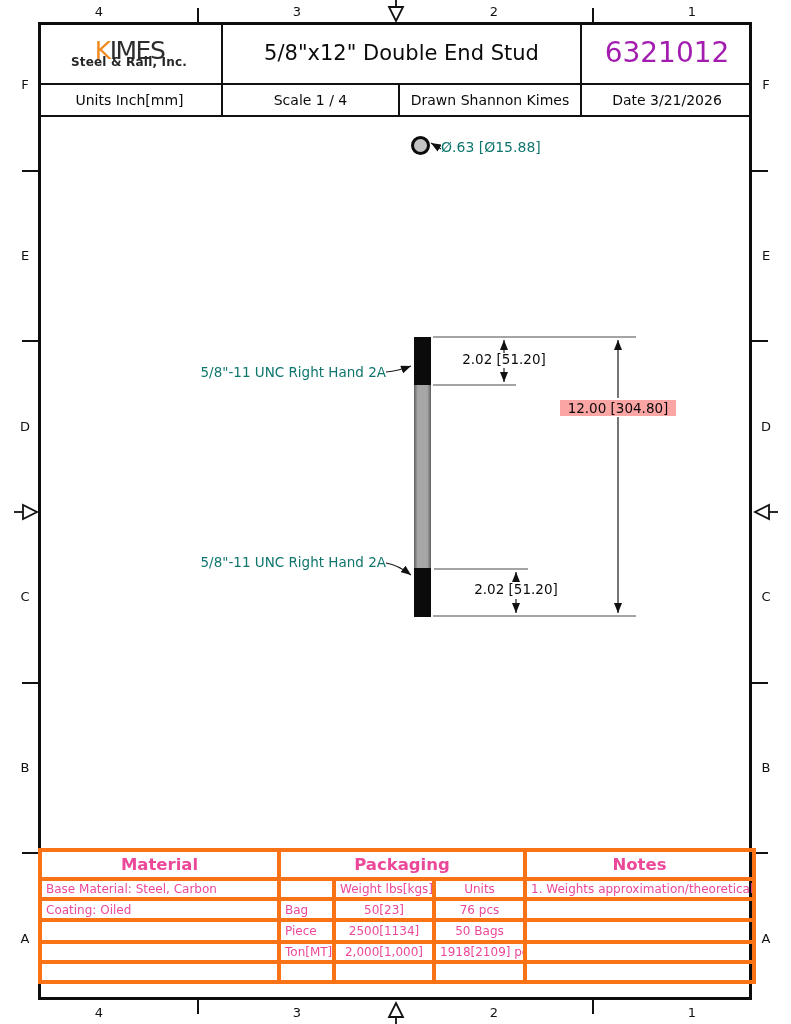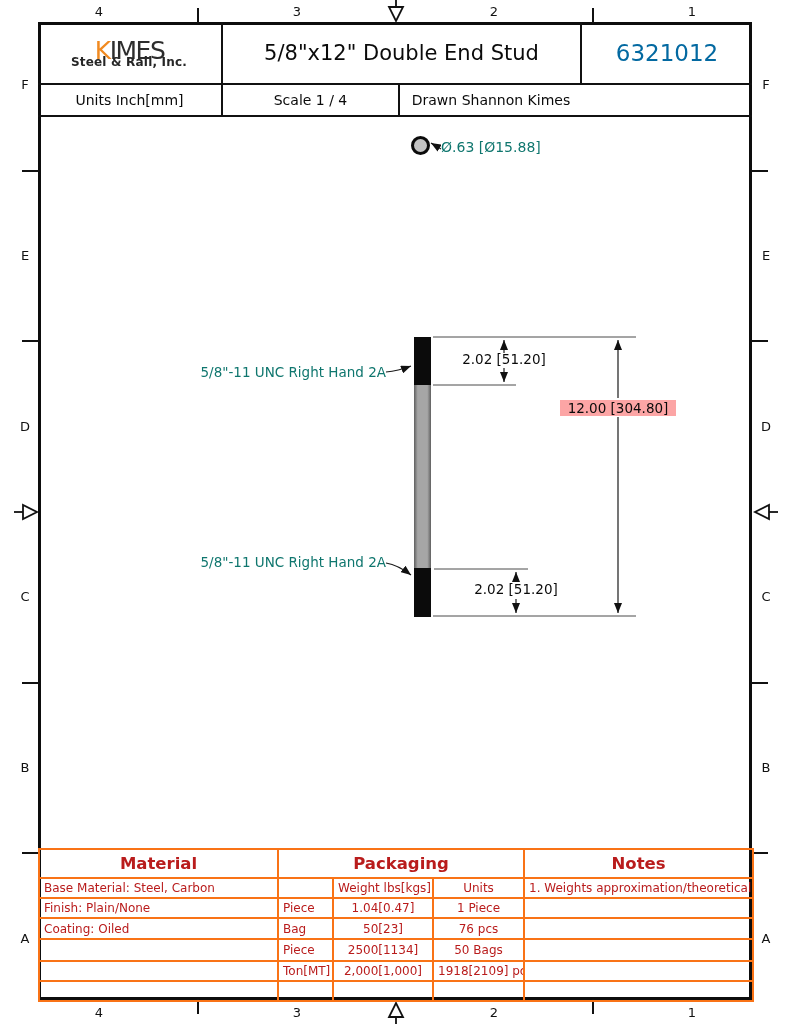--- a/index.html
+++ b/index.html
@@ -14,21 +14,21 @@
   .zone-letter{width:20px;text-align:center;}
 
   
   .title-block{position:absolute;left:38px;top:22px;width:714px;height:95px;}
   .tb-row{display:flex;width:100%;}
   .tb-row1{height:63px;border-bottom:2px solid #111;}
   .tb-row2{height:32px;border-bottom:2px solid #111;}
   .tb-cell{display:flex;align-items:center;justify-content:center;border-right:2px solid #111;height:100%;}
   .tb-cell:last-child{border-right:none;}
   .tb-title{font-size:21px;color:#0a0a0a;}
-  .tb-part{font-size:23px;color:#0369a1;}
+  .tb-part{font-size:28px;color:#a21caf;}
   .tb-small{font-size:14px;color:#0a0a0a;}
 
   .logo{display:flex;flex-direction:column;align-items:center;line-height:1;}
   .logo-main{font-size:25px;font-weight:400;letter-spacing:-1.5px;color:#2d2d2d;}
   .logo-k{color:#f18a21;}
   .logo-sub{font-size:12px;font-weight:800;color:#262626;margin-top:-7px;align-self:flex-end;padding-right:1px;letter-spacing:0.2px;}
 
   
   .end-circle{position:absolute;left:411px;top:136px;width:19px;height:19px;border:3px solid #0b0b0b;border-radius:50%;background:#c3c3c3;}
   .stud-thread{position:absolute;left:414px;width:17px;background:#0b0b0b;}
@@ -38,21 +38,21 @@
     background:linear-gradient(90deg,#5f5f5f 0%,#a6a6a6 22%,#a6a6a6 78%,#5f5f5f 100%);}
 
   .anno-svg{position:absolute;left:0;top:0;width:791px;height:1024px;pointer-events:none;}
 
   .dim-text{position:absolute;font-size:13.5px;color:#0a0a0a;text-align:center;line-height:16px;}
   .callout-text{position:absolute;font-size:13.5px;color:#0f766e;line-height:16px;}
   .dim-overall{background:#fca5a5;padding:0 2px;}
 
   
   .spec-table{position:absolute;left:38px;top:848px;border-collapse:collapse;table-layout:fixed;width:714px;}
-  .spec-table td,.spec-table th{border:2px solid #f97316;padding:0 4px;font-size:12px;overflow:hidden;white-space:nowrap;color:#b91c1c;}
+  .spec-table td,.spec-table th{border:4px solid #f97316;padding:0 4px;font-size:12px;overflow:hidden;white-space:nowrap;color:#ec4899;}
   .spec-table th{font-size:16.5px;font-weight:bold;text-align:center;padding:2px 0;}
   .al{text-align:left;}
   .ac{text-align:center;}
 </style>
 </head>
 <body>
 
 <div class="page">
 
   <div class="sheet-border"></div>
@@ -89,20 +89,21 @@
           <div class="logo-sub">Steel &amp; Rail, Inc.</div>
         </div>
       </div>
       <div class="tb-cell tb-title" style="width:359px;">5/8"x12" Double End Stud</div>
       <div class="tb-cell tb-part" style="flex:1;">6321012</div>
     </div>
     <div class="tb-row tb-row2">
       <div class="tb-cell tb-small" style="width:185px;">Units Inch[mm]</div>
       <div class="tb-cell tb-small" style="width:177px;">Scale 1 / 4</div>
       <div class="tb-cell tb-small" style="width:182px;">Drawn Shannon Kimes</div>
+      <div class="tb-cell tb-small" style="flex:1;">Date 3/21/2026</div>
     </div>
   </div>
 
   <div class="end-circle"></div>
 
   <div class="stud-thread top"></div>
   <div class="stud-shank"></div>
   <div class="stud-thread bottom"></div>
 
   <svg class="anno-svg" viewBox="0 0 791 1024" xmlns="http://www.w3.org/2000/svg">
@@ -188,27 +189,20 @@
       <th colspan="3">Packaging</th>
       <th>Notes</th>
     </tr>
     <tr style="height:20px;">
       <td class="al">Base Material: Steel, Carbon</td>
       <td></td>
       <td class="ac">Weight lbs[kgs]</td>
       <td class="ac">Units</td>
       <td class="al">1. Weights approximation/theoretical.</td>
     </tr>
-    <tr style="height:20px;">
-      <td class="al">Finish: Plain/None</td>
-      <td class="al">Piece</td>
-      <td class="ac">1.04[0.47]</td>
-      <td class="ac">1 Piece</td>
-      <td></td>
-    </tr>
     <tr style="height:21px;">
       <td class="al">Coating: Oiled</td>
       <td class="al">Bag</td>
       <td class="ac">50[23]</td>
       <td class="ac">76 pcs</td>
       <td></td>
     </tr>
     <tr style="height:22px;">
       <td></td>
       <td class="al">Piece</td>

